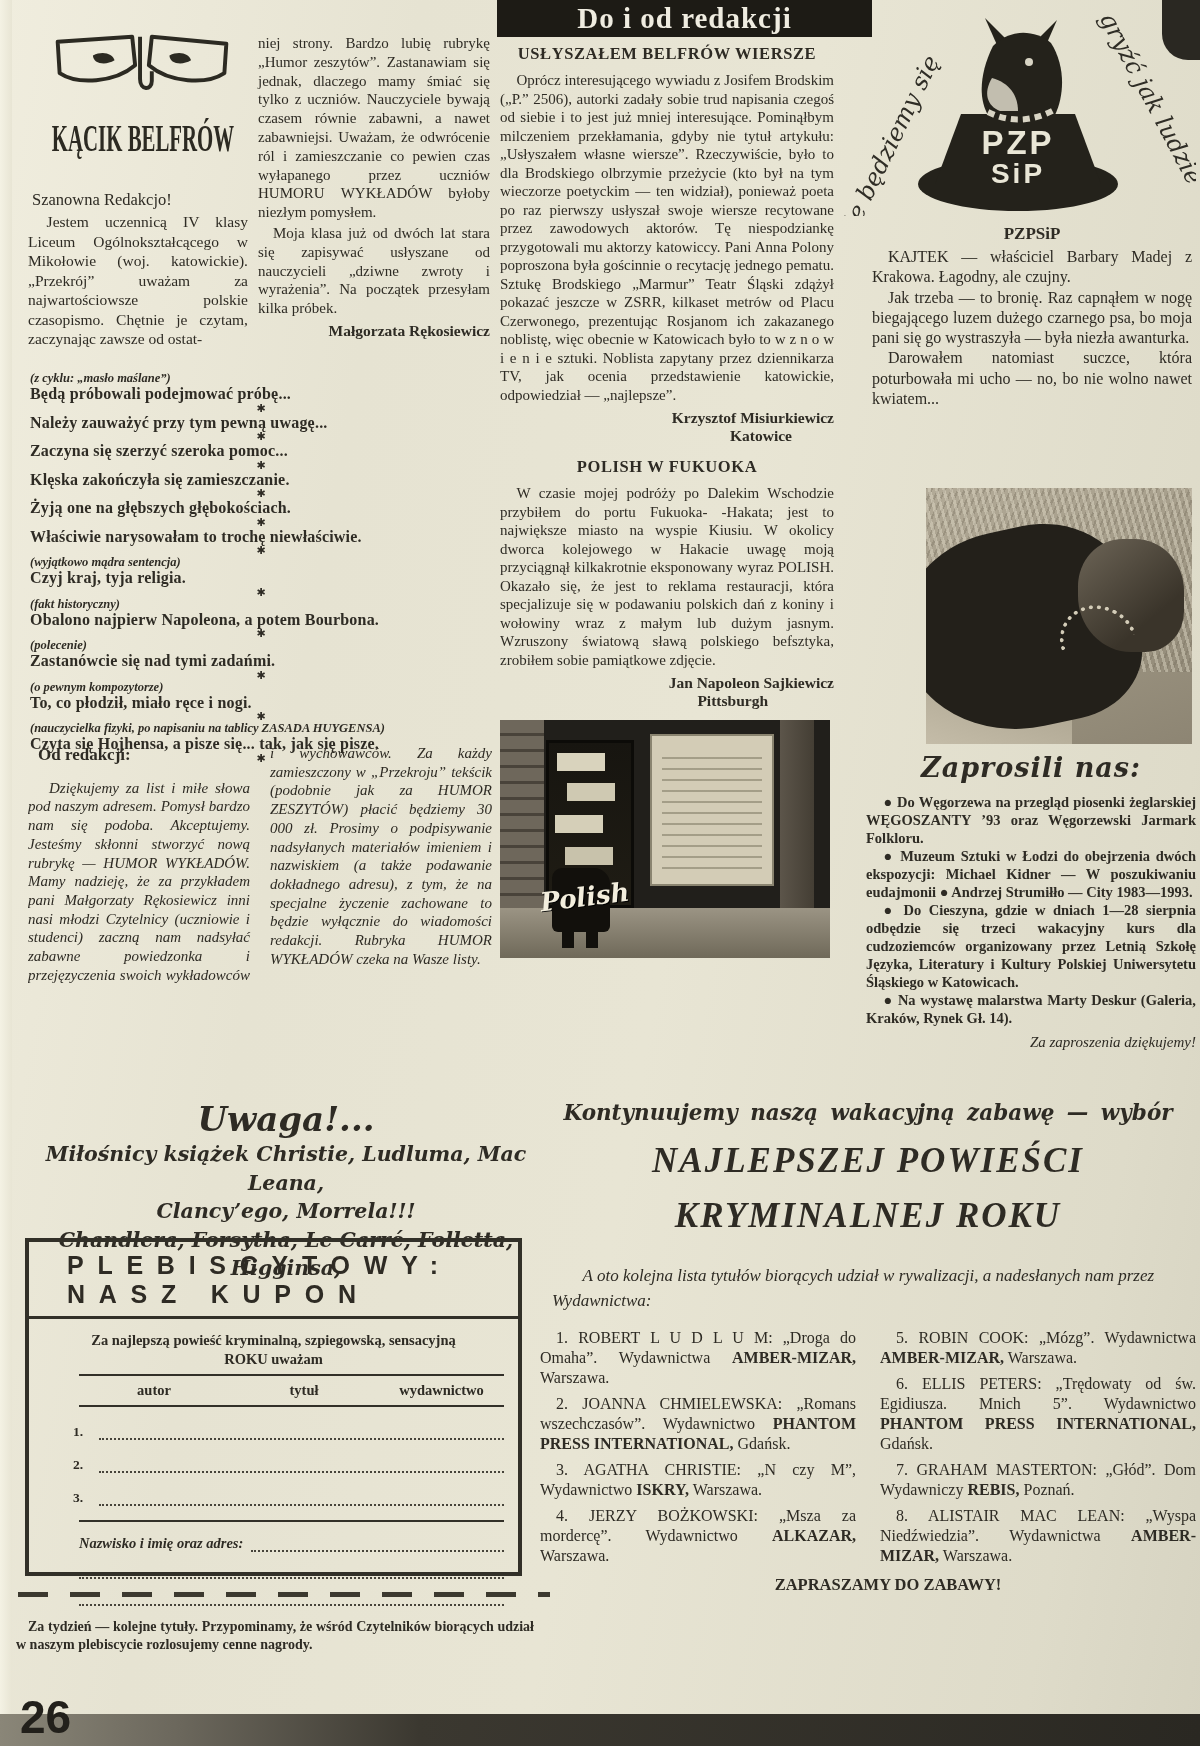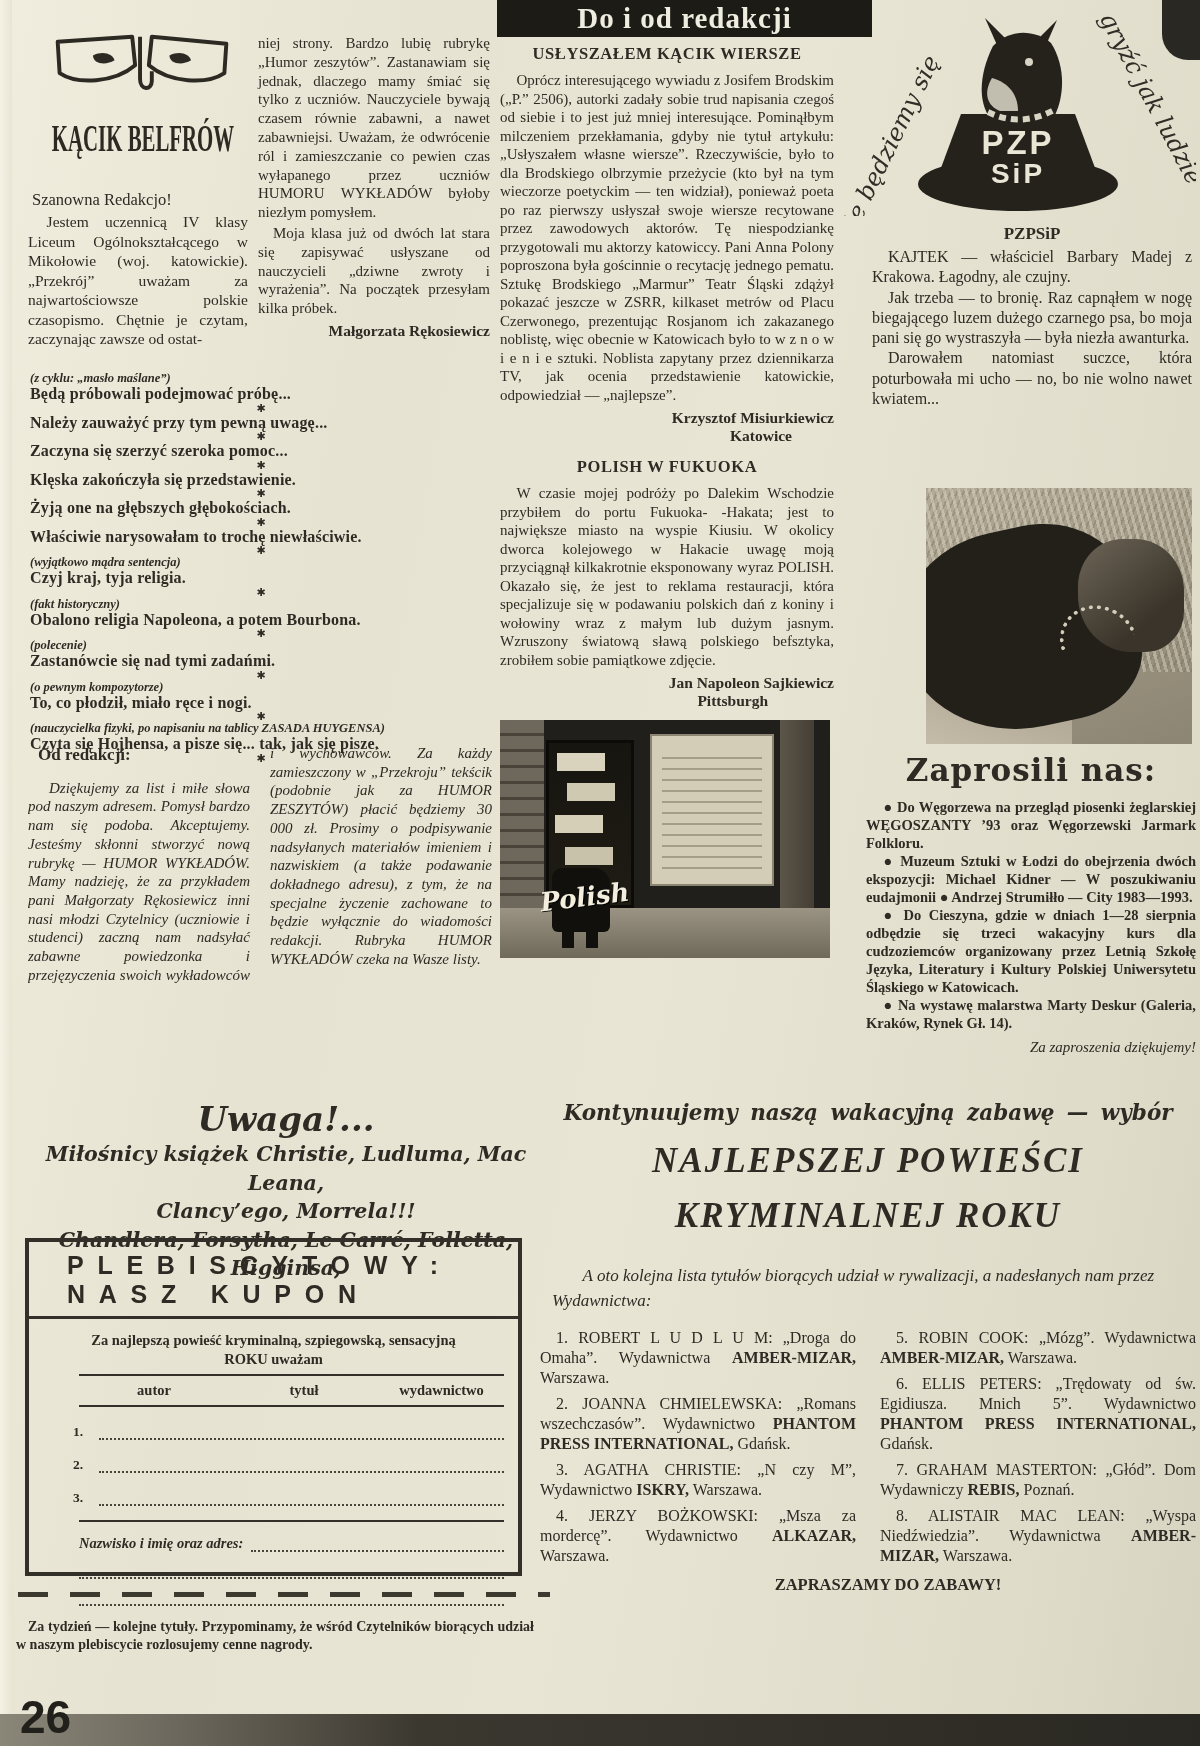--- a/index.html
+++ b/index.html
@@ -76,21 +76,21 @@
   .dg-straw { position:absolute; left:0; top:0; width:100%; height:72%;
     background:repeating-linear-gradient(75deg,rgba(231,225,206,.4) 0 3px,transparent 3px 7px),
                repeating-linear-gradient(-65deg,rgba(118,110,93,.35) 0 2px,transparent 2px 6px); }
   .dg-floor { position:absolute; left:0; bottom:0; width:55%; height:34%; background:linear-gradient(20deg,#c4bca8,#a39b87); }
   .dg-body { position:absolute; left:-9%; top:16%; width:88%; height:78%; background:#23201a; border-radius:46% 40% 32% 52%; transform:rotate(-12deg); }
   .dg-head { position:absolute; right:3%; top:20%; width:40%; height:44%; background:linear-gradient(140deg,#6d6557,#3a342a 70%); border-radius:42% 46% 36% 50%; }
   .dg-chain { position:absolute; right:20%; top:46%; width:30%; height:28%; border:4px dotted #d3ccb8;
     border-color:#d3ccb8 transparent transparent #d3ccb8; border-radius:50%; transform:rotate(28deg); }
 
   #invitations { position:absolute; left:866px; top:752px; width:330px; }
-  #invitations .inv-head { font-family:"DejaVu Serif",serif; font-weight:bold; font-size:31px;
+  #invitations .inv-head { font-family:"DejaVu Serif",serif; font-style:italic; font-weight:bold; font-size:27px;
     text-align:center; margin-bottom:10px; letter-spacing:1px; }
   #invitations p { font-weight:bold; font-size:14.5px; line-height:18px; text-align:justify; text-indent:1.2em; }
   #invitations .thanks { font-style:italic; text-align:right; margin-top:7px; font-size:15px; }
 
   
   #attention { position:absolute; left:5px; top:1098px; width:562px; text-align:center;
     font-family:"DejaVu Serif",serif; font-style:italic; font-weight:bold; }
   #attention .att-title { font-size:34px; line-height:42px; }
   #attention .att-line { font-size:20.5px; line-height:28.5px; }
 
@@ -175,39 +175,39 @@
     </div>
     <div class="q">
       <div class="q-text">Należy zauważyć przy tym pewną uwagę...</div>
       <div class="q-star">✱</div>
     </div>
     <div class="q">
       <div class="q-text">Zaczyna się szerzyć szeroka pomoc...</div>
       <div class="q-star">✱</div>
     </div>
     <div class="q">
-      <div class="q-text">Klęska zakończyła się przedstawienie.</div>
+      <div class="q-text">Klęska zakończyła się zamieszczanie.</div>
       <div class="q-star">✱</div>
     </div>
     <div class="q">
       <div class="q-text">Żyją one na głębszych głębokościach.</div>
       <div class="q-star">✱</div>
     </div>
     <div class="q">
       <div class="q-text">Właściwie narysowałam to trochę niewłaściwie.</div>
       <div class="q-star">✱</div>
     </div>
     <div class="q">
       <div class="q-note">(wyjątkowo mądra sentencja)</div>
       <div class="q-text">Czyj kraj, tyja religia.</div>
       <div class="q-star">✱</div>
     </div>
     <div class="q">
       <div class="q-note">(fakt historyczny)</div>
-      <div class="q-text">Obalono religia Napoleona, a potem Bourbona.</div>
+      <div class="q-text">Obalono najpierw Napoleona, a potem Bourbona.</div>
       <div class="q-star">✱</div>
     </div>
     <div class="q">
       <div class="q-note">(polecenie)</div>
       <div class="q-text">Zastanówcie się nad tymi zadańmi.</div>
       <div class="q-star">✱</div>
     </div>
     <div class="q">
       <div class="q-note">(o pewnym kompozytorze)</div>
       <div class="q-text">To, co płodził, miało ręce i nogi.</div>
@@ -219,21 +219,21 @@
       <div class="q-star">✱</div>
     </div>
   </div>
 
   <div id="reply">
     <div class="reply-head">Od redakcji:</div>
     <p class="reply-body">Dziękujemy za list i miłe słowa pod naszym adresem. Pomysł bardzo nam się podoba. Akceptujemy. Jesteśmy skłonni stworzyć nową rubrykę — HUMOR WYKŁADÓW. Mamy nadzieję, że za przykładem pani Małgorzaty Rękosiewicz inni nasi młodzi Czytelnicy (uczniowie i studenci) zaczną nam nadsyłać zabawne powiedzonka i przejęzyczenia swoich wykładowców i wychowawców. Za każdy zamieszczony w „Przekroju” tekścik (podobnie jak za HUMOR ZESZYTÓW) płacić będziemy 30 000 zł. Prosimy o podpisywanie nadsyłanych materiałów imieniem i nazwiskiem (a także podawanie dokładnego adresu), z tym, że na specjalne życzenie zachowane to będzie wyłącznie do wiadomości redakcji. Rubryka HUMOR WYKŁADÓW czeka na Wasze listy.</p>
   </div>
 
   <div id="midcol">
-    <h3>USŁYSZAŁEM KĄCIK WIERSZE</h3>
+    <h3>USŁYSZAŁEM BELFRÓW WIERSZE</h3>
     <p class="art">Oprócz interesującego wywiadu z Josifem Brodskim („P.” 2506), autorki zadały sobie trud napisania czegoś od siebie i to jest już mniej interesujące. Pominąłbym milczeniem przekłamania, gdyby nie tytuł artykułu: „Usłyszałem własne wiersze”. Rzeczywiście, było to dla Brodskiego olbrzymie przeżycie (kto był na tym wieczorze poetyckim — ten widział), ponieważ poeta po raz pierwszy usłyszał swoje wiersze recytowane przez zawodowych aktorów. Tę niespodziankę przygotowali mu aktorzy katowiccy. Pani Anna Polony poproszona była gościnnie o recytację jednego pematu. Sztukę Brodskiego „Marmur” Teatr Śląski zdążył pokazać jeszcze w ZSRR, kilkaset metrów od Placu Czerwonego, prezentując Rosjanom ich zakazanego noblistę, więc obecnie w Katowicach było to w z n o w i e n i e sztuki. Noblista zapytany przez dziennikarza TV, jak ocenia przedstawienie katowickie, odpowiedział — „najlepsze”.</p>
     <div class="byline">Krzysztof Misiurkiewicz</div>
     <div class="byline-city">Katowice</div>
     <h3 class="mt">POLISH W FUKUOKA</h3>
     <p class="art">W czasie mojej podróży po Dalekim Wschodzie przybiłem do portu Fukuoka- -Hakata; jest to największe miasto na wyspie Kiusiu. W okolicy dworca kolejowego w Hakacie uwagę moją przyciągnął kilkakrotnie eksponowany wyraz POLISH. Okazało się, że jest to reklama restauracji, która specjalizuje się w podawaniu polskich dań z koniny i wołowiny wraz z małym lub dużym jasnym. Wzruszony światową sławą polskiego befsztyka, zrobiłem sobie pamiątkowe zdjęcie.</p>
     <div class="byline">Jan Napoleon Sajkiewicz</div>
     <div class="byline-city c2">Pittsburgh</div>
 
     <div id="photo-storefront">
       <div class="sf-wall"></div>

